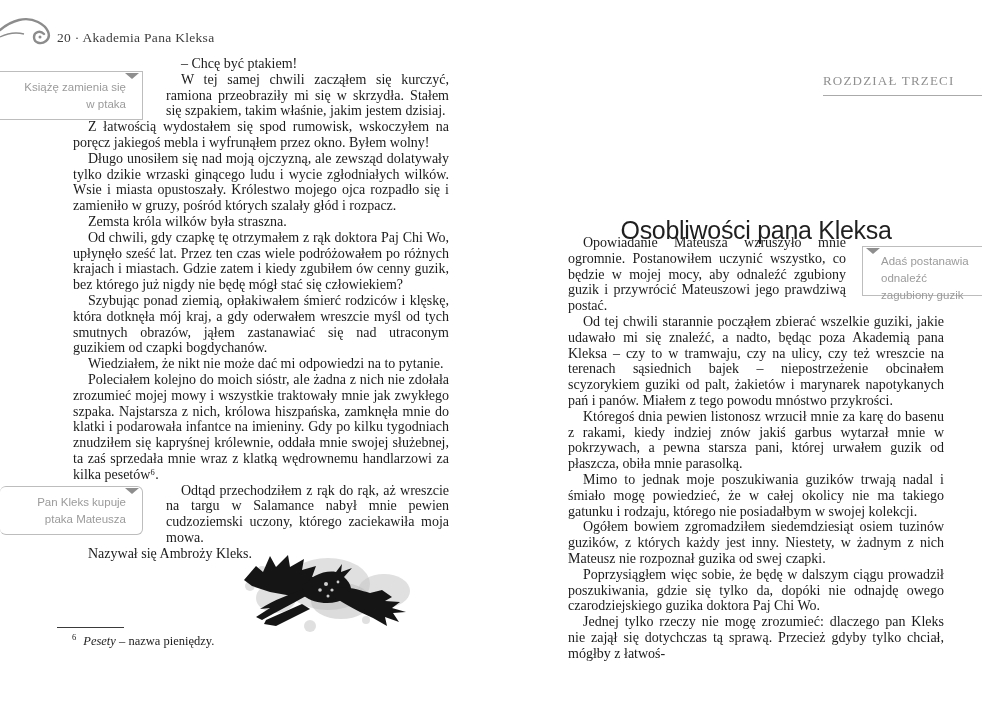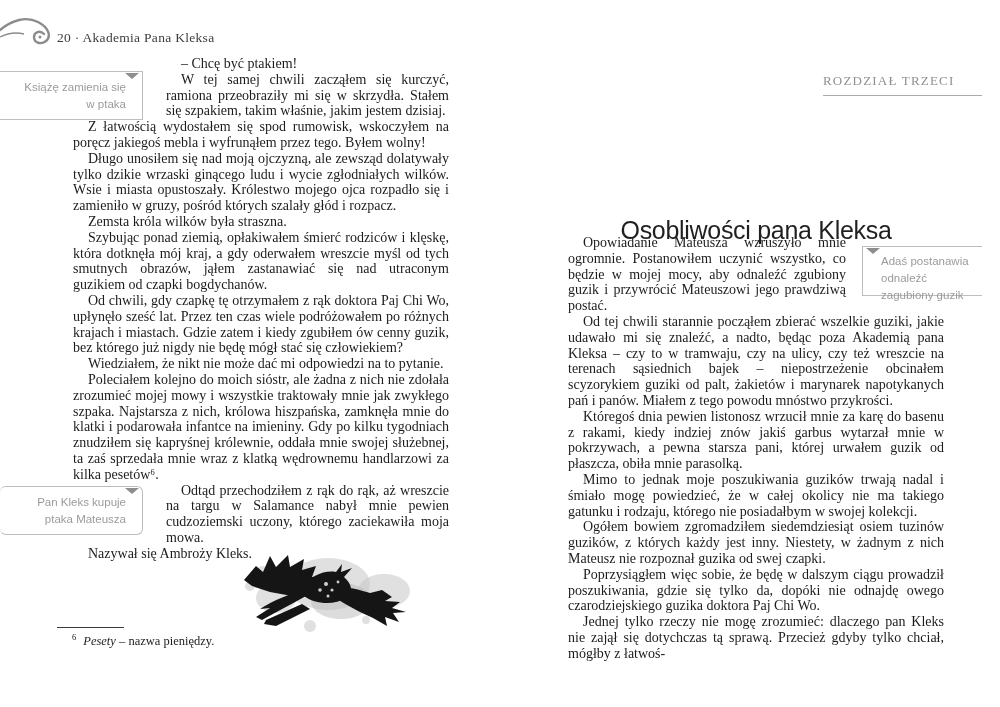--- a/index.html
+++ b/index.html
@@ -76,25 +76,25 @@
     <div class="margin-note mn-left" style="top:486px;border-radius:6px;">
       <span class="tri"></span>
       <span class="mn-line">Pan Kleks kupuje</span>
       <span class="mn-line">ptaka Mateusza</span>
     </div>
 
     <div class="body-col body-left">
       <div class="float-l"></div>
       <p>– Chcę być ptakiem!</p>
       <p>W tej samej chwili zacząłem się kurczyć, ramiona przeobraziły mi się w skrzydła. Stałem się szpakiem, takim właśnie, jakim jestem dzisiaj.</p>
-      <p>Z łatwością wydostałem się spod rumowisk, wskoczyłem na poręcz jakiegoś mebla i wyfrunąłem przez tego. Byłem wolny!</p>
+      <p>Z łatwością wydostałem się spod rumowisk, wskoczyłem na poręcz jakiegoś mebla i wyfrunąłem przez okno. Byłem wolny!</p>
       <p>Długo unosiłem się nad moją ojczyzną, ale zewsząd dolatywały tylko dzikie wrzaski ginącego ludu i wycie zgłodniałych wilków. Wsie i miasta opustoszały. Królestwo mojego ojca rozpadło się i zamieniło w gruzy, pośród których szalały głód i rozpacz.</p>
       <p>Zemsta króla wilków była straszna.</p>
+      <p>Od chwili, gdy czapkę tę otrzymałem z rąk doktora Paj Chi Wo, upłynęło sześć lat. Przez ten czas wiele podróżowałem po różnych krajach i miastach. Gdzie zatem i kiedy zgubiłem ów cenny guzik, bez którego już nigdy nie będę mógł stać się człowiekiem?</p>
       <p>Szybując ponad ziemią, opłakiwałem śmierć rodziców i klęskę, która dotknęła mój kraj, a gdy oderwałem wreszcie myśl od tych smutnych obrazów, jąłem zastanawiać się nad utraconym guzikiem od czapki bogdychanów.</p>
-      <p>Od chwili, gdy czapkę tę otrzymałem z rąk doktora Paj Chi Wo, upłynęło sześć lat. Przez ten czas wiele podróżowałem po różnych krajach i miastach. Gdzie zatem i kiedy zgubiłem ów cenny guzik, bez którego już nigdy nie będę mógł stać się człowiekiem?</p>
       <p>Wiedziałem, że nikt nie może dać mi odpowiedzi na to pytanie.</p>
       <p>Poleciałem kolejno do moich sióstr, ale żadna z nich nie zdołała zrozumieć mojej mowy i wszystkie traktowały mnie jak zwykłego szpaka. Najstarsza z nich, królowa hiszpańska, zamknęła mnie do klatki i podarowała infantce na imieniny. Gdy po kilku tygodniach znudziłem się kapryśnej królewnie, oddała mnie swojej służebnej, ta zaś sprzedała mnie wraz z klatką wędrownemu handlarzowi za kilka pesetów⁶.</p>
       <div class="float-l"></div>
       <p>Odtąd przechodziłem z rąk do rąk, aż wreszcie na targu w Salamance nabył mnie pewien cudzoziemski uczony, którego zaciekawiła moja mowa.</p>
       <p>Nazywał się Ambroży Kleks.</p>
     </div>
 
     <svg class="bird" width="182" height="96" viewBox="0 0 182 96">
       <g fill="#c7c7c7" fill-opacity="0.55">
         <ellipse cx="92" cy="38" rx="42" ry="26"></ellipse>

